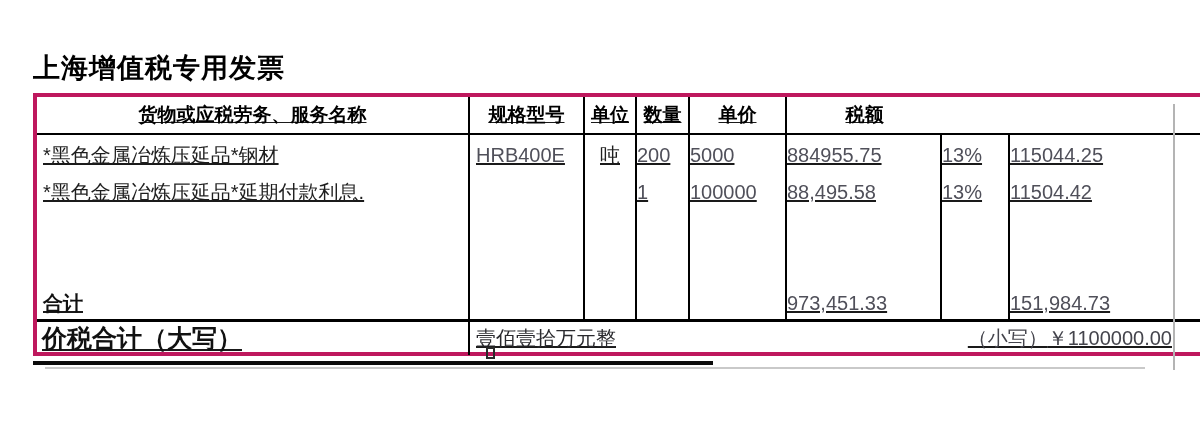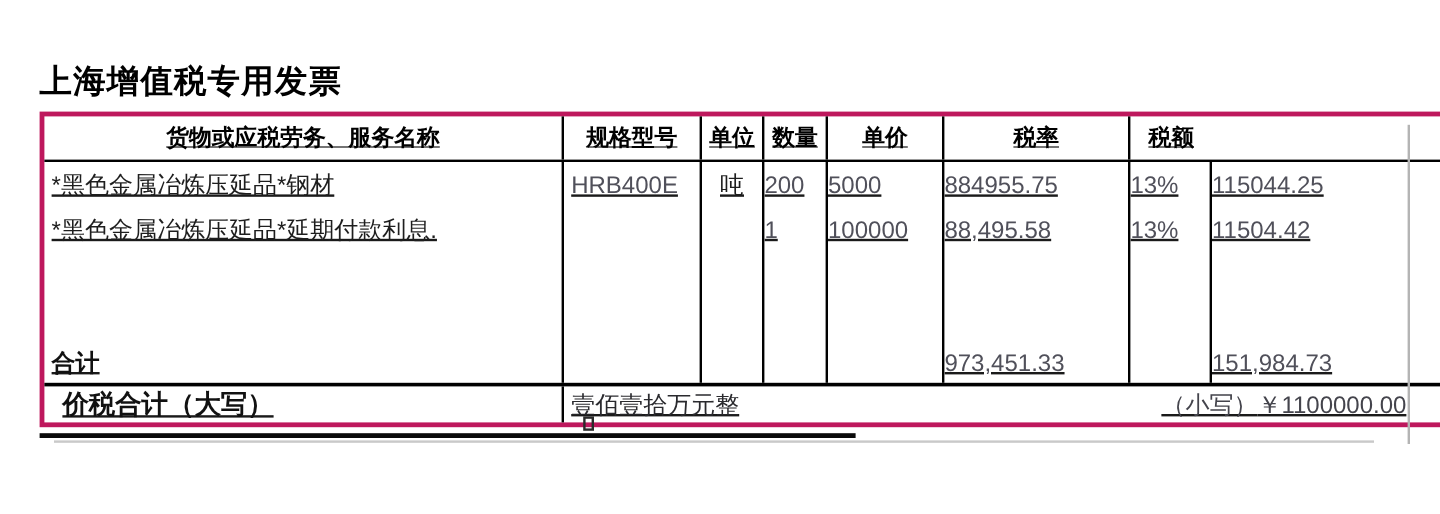--- a/index.html
+++ b/index.html
@@ -48,22 +48,22 @@
     margin-top:auto; height:32px; line-height:32px;
     font-weight:bold; color:#111; white-space:nowrap;
   }
   .total-num { font-weight:normal; color:#50505a; }
 
   .bottom-row {
     display:grid; grid-template-columns:433px 1fr;
     border-top:3px solid #000; height:33px;
   }
   .bottom-label {
-    border-right:2px solid #000; font-weight:bold; font-size:22px; color:#111;
-    display:flex; align-items:center; padding-left:15px; white-space:nowrap;text-align:right;
+    border-right:2px solid #000; font-weight:bold; font-size:25px; color:#111;
+    display:flex; align-items:center; padding-left:5px; white-space:nowrap;text-align:right;
   }
   .bottom-right {
     display:flex; align-items:center; font-size:20px; color:#333;
     padding-left:6px; white-space:nowrap;
   }
   .in-words { color:#2a2a2e; }
   .small-wrap { margin-left:auto; padding-right:52px; color:#44444c; }
 
   
   .cursor-box {
@@ -91,21 +91,20 @@
   <div class="title">上海增值税专用发票</div>
 
   <div class="tbl">
 
     <div class="grid8 hdr-row">
       <div class="hdr-cell">货物或应税劳务、服务名称</div>
       <div class="hdr-cell">规格型号</div>
       <div class="hdr-cell">单位</div>
       <div class="hdr-cell">数量</div>
       <div class="hdr-cell">单价</div>
-      <div class="hdr-cell">税率</div>
       <div class="hdr-cell">税额</div>
     </div>
 
     <div class="grid8 body-row">
       <div class="body-cell">
         <div class="line al cn">*黑色金属冶炼压延品*钢材</div>
         <div class="line al cn">*黑色金属冶炼压延品*延期付款利息.</div>
         <div class="total-line al">合计</div>
       </div>
       <div class="body-cell">

